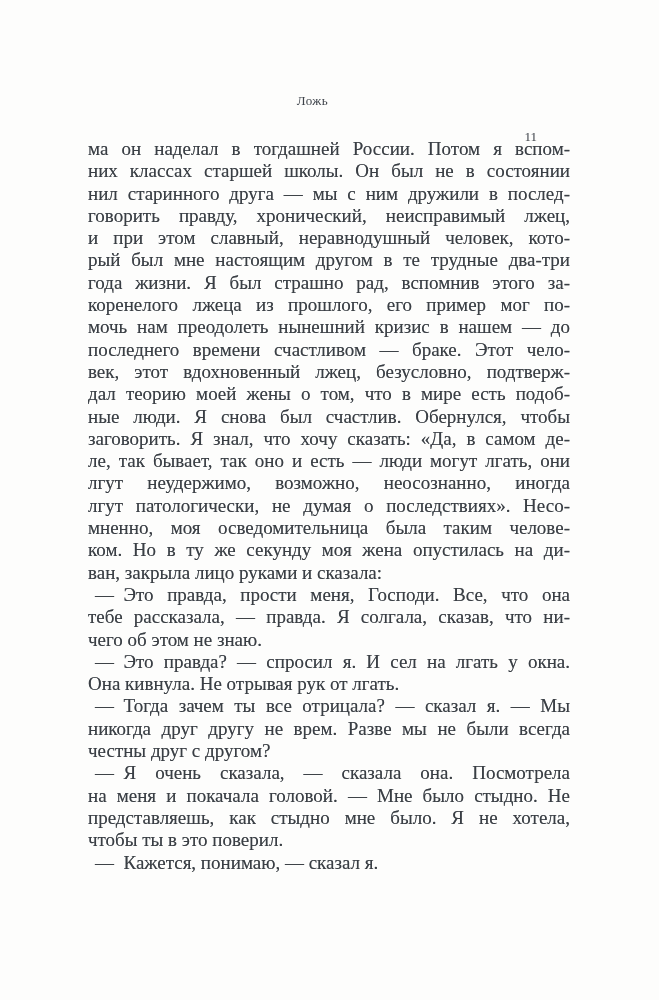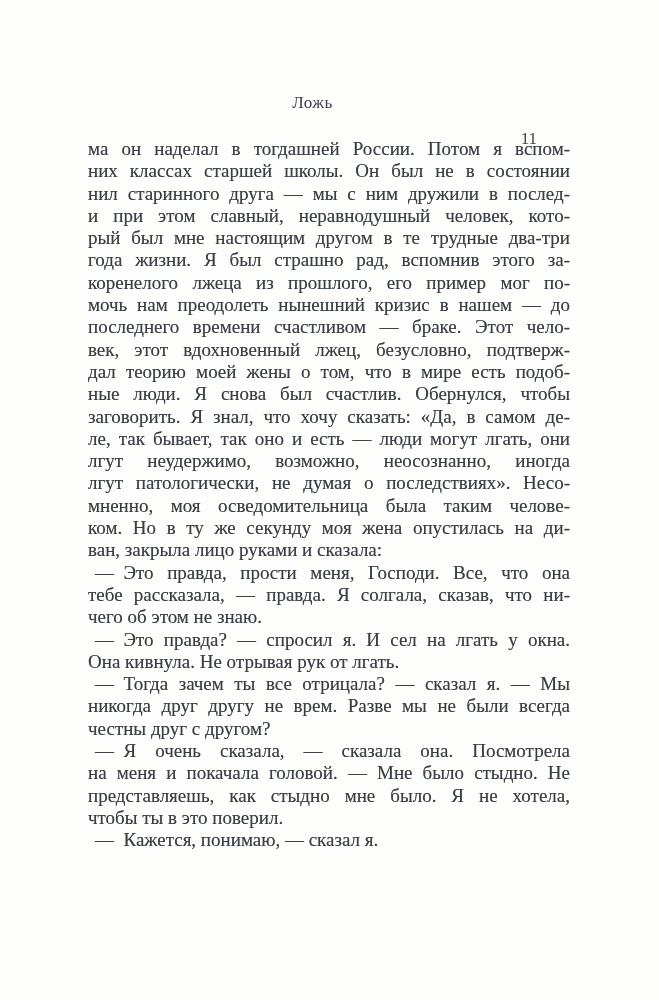--- a/index.html
+++ b/index.html
@@ -11,21 +11,21 @@
     background: #fdfdfc;
     font-family: "Liberation Serif", "DejaVu Serif", serif;
     overflow: hidden;
   }
   .running-header {
     position: absolute;
     top: 93px;
     left: 88px;
     width: 449px;
     height: 22px;
-    font-size: 17px;
+    font-size: 13px;
     color: #3e434a;
   }
   .running-header .title {
     position: absolute;
     left: 0; right: 0;
     text-align: center;
     letter-spacing: 0.5px;
   }
   .running-header .pagenum {
     position: absolute;
@@ -64,20 +64,21 @@
 <div class="page">
   <div class="running-header">
     <div class="title">Ложь</div>
     <div class="pagenum">11</div>
   </div>
 
   <div class="text-block">
       <div class="line">ма он наделал в тогдашней России. Потом я вспом-</div>
       <div class="line">них классах старшей школы. Он был не в состоянии</div>
       <div class="line">нил старинного друга — мы с ним дружили в послед-</div>
+      <div class="line">говорить правду, хронический, неисправимый лжец,</div>
       <div class="line">и при этом славный, неравнодушный человек, кото-</div>
       <div class="line">рый был мне настоящим другом в те трудные два-три</div>
       <div class="line">года жизни. Я был страшно рад, вспомнив этого за-</div>
       <div class="line">коренелого лжеца из прошлого, его пример мог по-</div>
       <div class="line">мочь нам преодолеть нынешний кризис в нашем — до</div>
       <div class="line">последнего времени счастливом — браке. Этот чело-</div>
       <div class="line">век, этот вдохновенный лжец, безусловно, подтверж-</div>
       <div class="line">дал теорию моей жены о том, что в мире есть подоб-</div>
       <div class="line">ные люди. Я снова был счастлив. Обернулся, чтобы</div>
       <div class="line">заговорить. Я знал, что хочу сказать: «Да, в самом де-</div>

